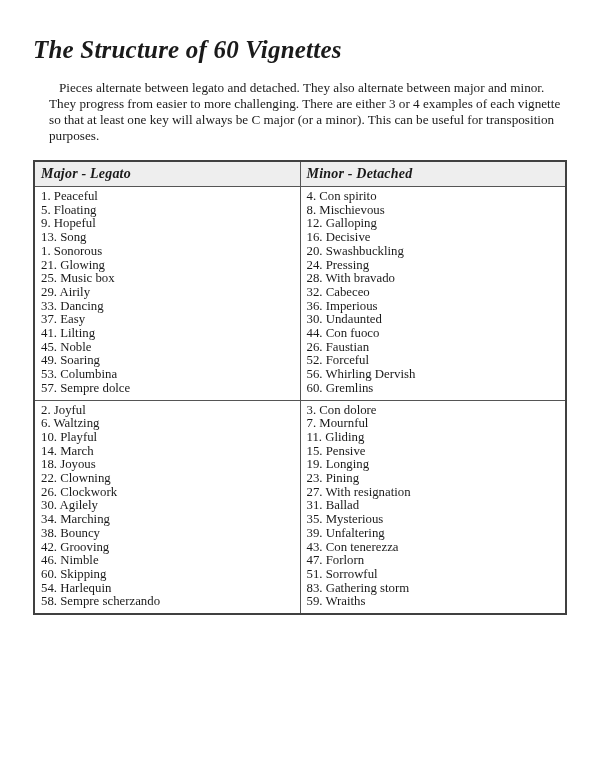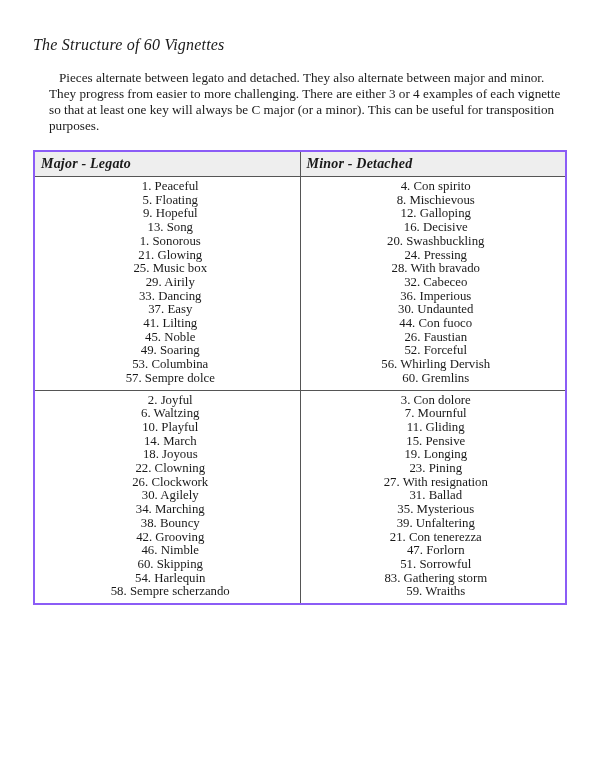--- a/index.html
+++ b/index.html
@@ -12,22 +12,22 @@
   }
   .page {
     box-sizing: border-box;
     width: 600px;
     height: 776px;
     padding: 36px 33px 0 33px;
     font-family: "Liberation Serif", "DejaVu Serif", serif;
     color: #1a1a1a;
   }
   .page-title {
-    font-size: 16px;
-    font-weight: normal;
+    font-size: 25px;
+    font-weight: bold;
     font-style: italic;
     margin: 0 0 16px 0;
     letter-spacing: 0.2px;
   }
   .para {
     font-size: 13.2px;
     line-height: 16px;
     margin: 0 0 16px 16px;
     text-indent: 10px;
   }
@@ -36,34 +36,33 @@
     border-collapse: collapse;
     margin-top: 3px;
     table-layout: fixed;
   }
   .vignettes-table th,
   .vignettes-table td {
     border: 1px solid #555555;
     vertical-align: top;
   }
   .vignettes-table {
-    border: 2px solid #8b5cf6;
+    border: 2px solid #404040;
   }
   .vignettes-table th {
     background: #eeeeee;
     text-align: left;
     font-size: 14px;
     font-weight: bold;
     font-style: italic;
     padding: 4px 6px 4px 6px;
     letter-spacing: 0.2px;
   }
   .vignettes-table td {
-    padding: 3px 6px 4px 12px;
-    text-align: center;
+    padding: 3px 6px 4px 6px;
   }
   .vignette-item {
     font-size: 12.8px;
     line-height: 13.7px;
     white-space: nowrap;
   }
 </style>
 </head>
 <body>
 
@@ -143,21 +142,21 @@
               <div class="vignette-item">3. Con dolore</div>
               <div class="vignette-item">7. Mournful</div>
               <div class="vignette-item">11. Gliding</div>
               <div class="vignette-item">15. Pensive</div>
               <div class="vignette-item">19. Longing</div>
               <div class="vignette-item">23. Pining</div>
               <div class="vignette-item">27. With resignation</div>
               <div class="vignette-item">31. Ballad</div>
               <div class="vignette-item">35. Mysterious</div>
               <div class="vignette-item">39. Unfaltering</div>
-              <div class="vignette-item">21. Con tenerezza</div>
+              <div class="vignette-item">43. Con tenerezza</div>
               <div class="vignette-item">47. Forlorn</div>
               <div class="vignette-item">51. Sorrowful</div>
               <div class="vignette-item">83. Gathering storm</div>
               <div class="vignette-item">59. Wraiths</div>
             </div>
         </td>
       </tr>
     </tbody>
   </table>
 </div>

